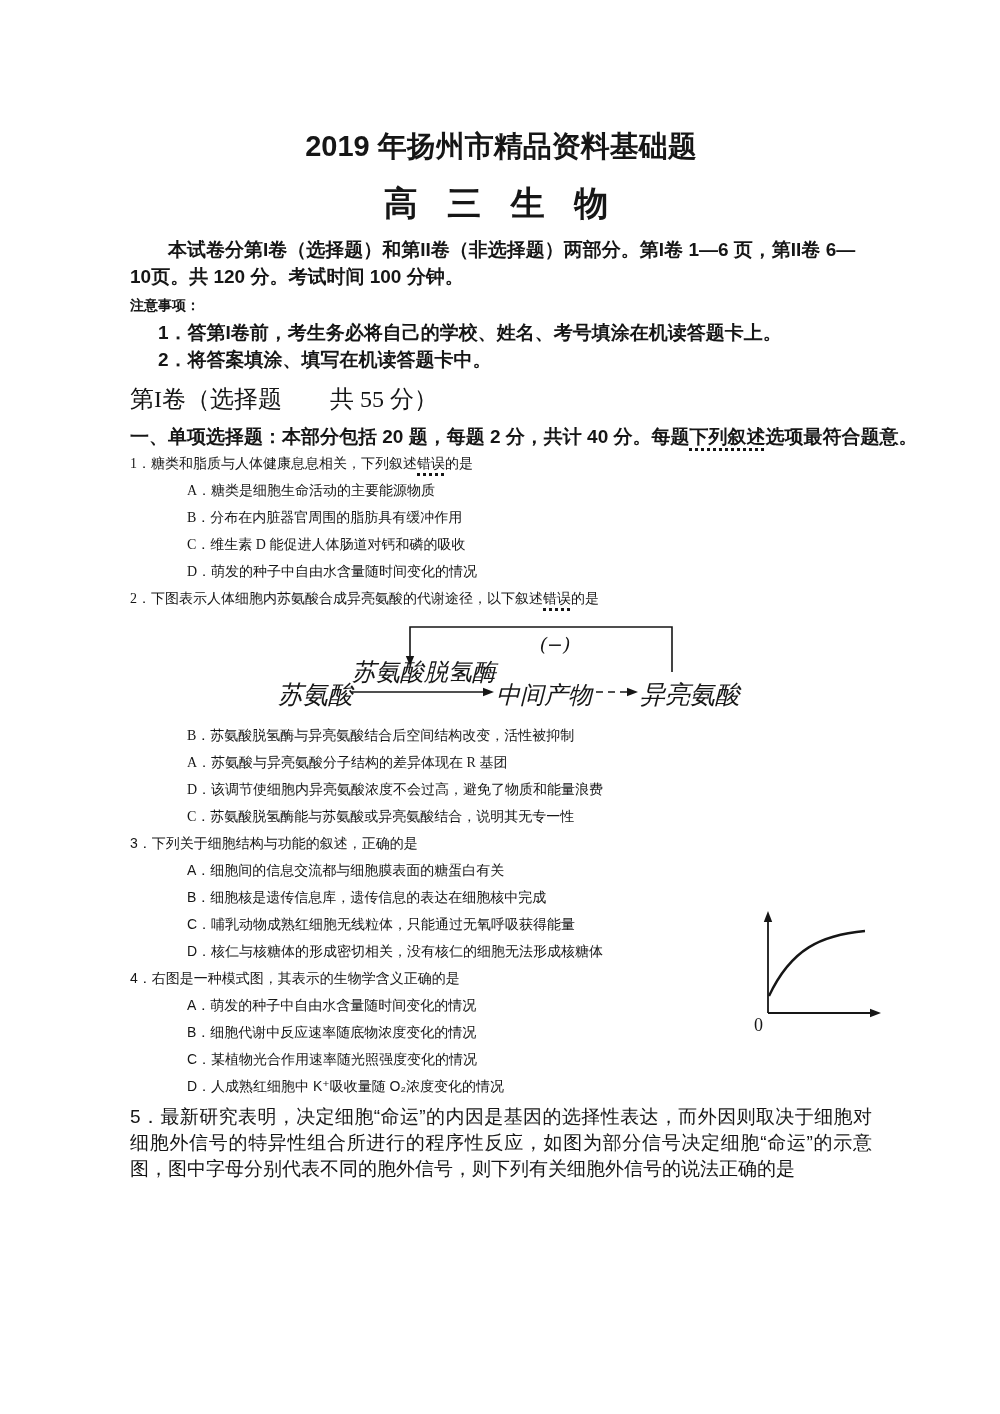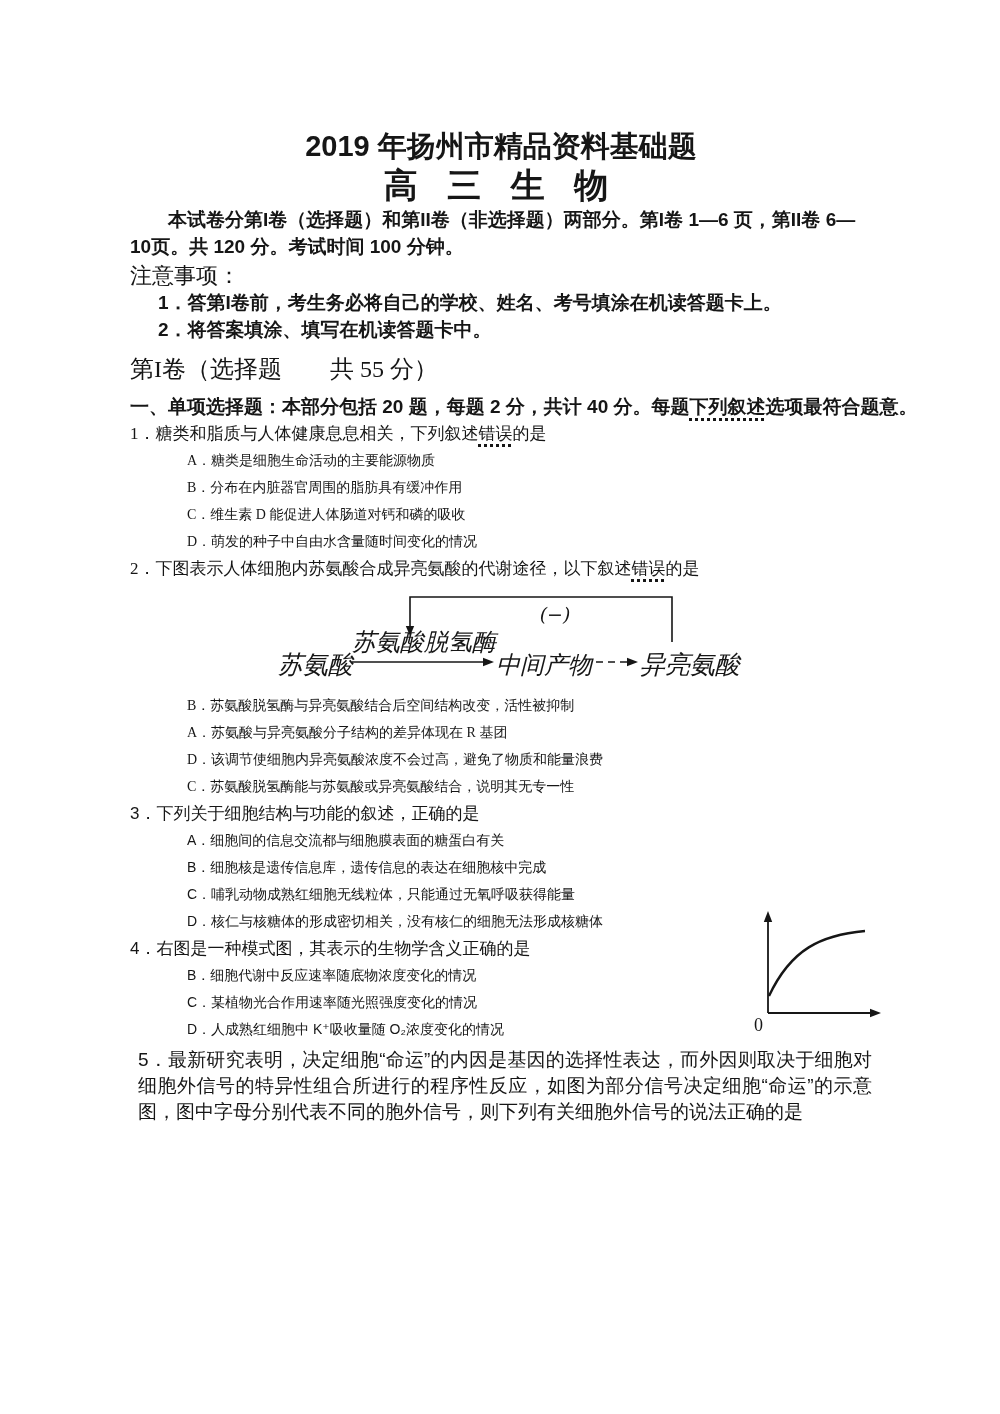--- a/index.html
+++ b/index.html
@@ -16,48 +16,48 @@
   .sans  { font-family:"Liberation Sans","DejaVu Sans",sans-serif; }
   .serif { font-family:"Liberation Serif","DejaVu Serif",serif; }
   .nowrap { white-space:nowrap; }
 
   .doc-title {
     margin-top:128px; text-align:center;
     font-size:29px; line-height:36px; font-weight:700;
     font-family:"Liberation Sans","DejaVu Sans",sans-serif;
   }
   .doc-subtitle {
-    margin-top:0; text-align:center;
+    margin-top:18px; text-align:center;
     font-size:34px; line-height:42px; font-weight:700; letter-spacing:10px;
     font-family:"Liberation Sans","DejaVu Sans",sans-serif;
   }
   .intro {
-    margin-top:0; font-size:19px; line-height:27px;
+    margin-top:12px; font-size:19px; line-height:27px;
     text-indent:2em; font-weight:700;
     font-family:"Liberation Sans","DejaVu Sans",sans-serif;
   }
   .notice-heading {
-    margin-top:2px; font-size:22px; line-height:27px; font-weight:400;
+    margin-top:2px; font-size:14px; line-height:27px; font-weight:700;
     font-family:"Liberation Sans","DejaVu Sans",sans-serif;
   }
   .note {
     padding-left:28px; font-size:19px; line-height:27px; font-weight:700;
     font-family:"Liberation Sans","DejaVu Sans",sans-serif;
   }
   .section-title {
     margin:10px 0 8px 0; 
     font-size:24px; line-height:32px; font-weight:400;
   }
   .lead {
     font-size:19px; line-height:27px; font-weight:700;
     font-family:"Liberation Sans","DejaVu Sans",sans-serif;
   }
-  .stem   { font-size:17px; line-height:27px; }
+  .stem   { font-size:14px; line-height:27px; }
   .option { font-size:14px; line-height:27px; padding-left:57px; }
-  .q5-stem { margin-top:4px; font-size:19px; line-height:26px; text-align:justify;margin-left:8px; }
+  .q5-stem { margin-top:4px; font-size:19px; line-height:26px; text-align:justify; }
 
   .emph {
     text-decoration-line:underline;
     text-decoration-style:dotted;
     text-decoration-thickness:2.5px;
     text-decoration-color:#161616;
     text-underline-offset:5px;
   }
 
   .pathway-svg { display:block; width:740px; height:106px; margin:2px 0 2px 0; }
@@ -126,20 +126,21 @@
     <div>
       <p class="stem sans nowrap">3．下列关于细胞结构与功能的叙述，正确的是</p>
       <p class="option sans nowrap">A．细胞间的信息交流都与细胞膜表面的糖蛋白有关</p>
       <p class="option sans nowrap">B．细胞核是遗传信息库，遗传信息的表达在细胞核中完成</p>
       <p class="option sans nowrap">C．哺乳动物成熟红细胞无线粒体，只能通过无氧呼吸获得能量</p>
       <p class="option sans nowrap">D．核仁与核糖体的形成密切相关，没有核仁的细胞无法形成核糖体</p>
     </div>
 
     <div>
       <p class="stem sans nowrap">4．右图是一种模式图，其表示的生物学含义正确的是</p>
+      <p class="option sans nowrap">A．萌发的种子中自由水含量随时间变化的情况</p>
       <p class="option sans nowrap">B．细胞代谢中反应速率随底物浓度变化的情况</p>
       <p class="option sans nowrap">C．某植物光合作用速率随光照强度变化的情况</p>
       <p class="option sans nowrap">D．人成熟红细胞中 K⁺吸收量随 O₂浓度变化的情况</p>
     </div>
 
     <div>
       <p class="q5-stem sans">5．最新研究表明，决定细胞“命运”的内因是基因的选择性表达，而外因则取决于细胞对细胞外信号的特异性组合所进行的程序性反应，如图为部分信号决定细胞“命运”的示意图，图中字母分别代表不同的胞外信号，则下列有关细胞外信号的说法正确的是</p>
     </div>
 
   </div>

